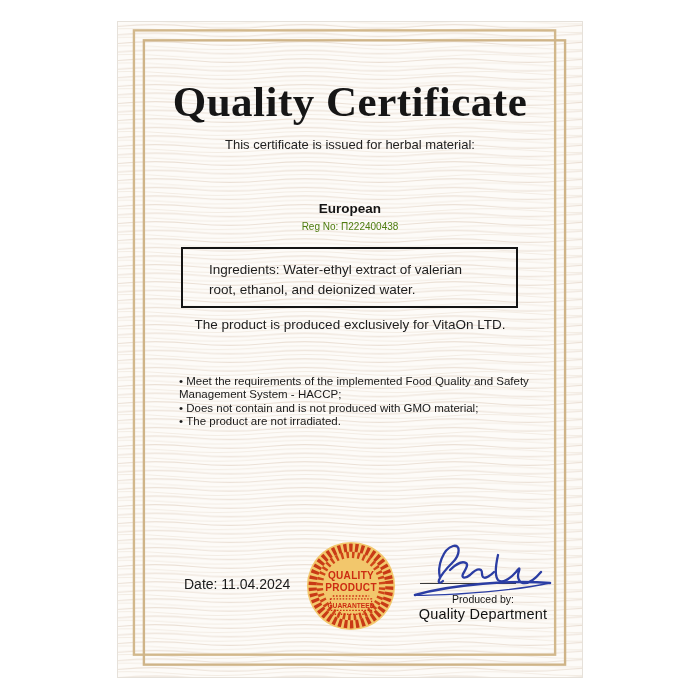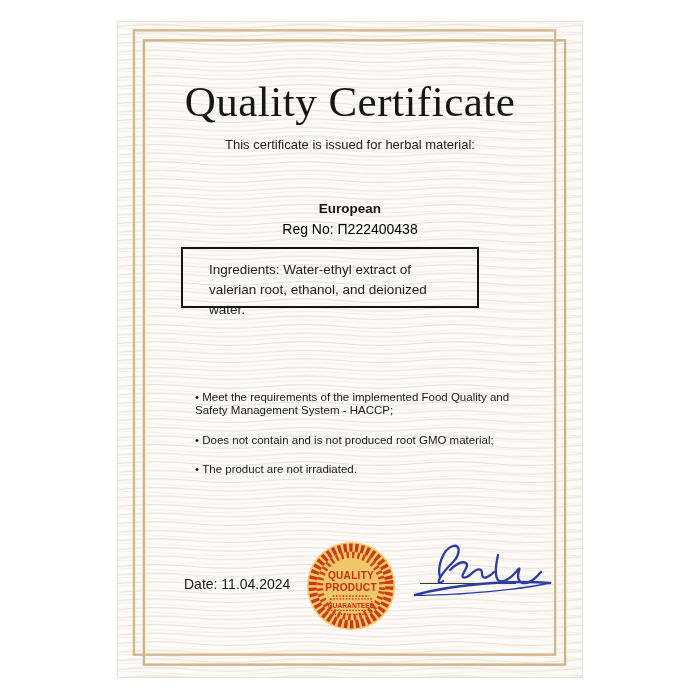--- a/index.html
+++ b/index.html
@@ -19,50 +19,50 @@
     border: 1px solid #e6e1da;
   }
   .layer { position: absolute; inset: 0; width: 100%; height: 100%; }
   .content { position: absolute; inset: 0; }
   .abs { position: absolute; }
   .center { left: 0; width: 100%; text-align: center; }
 
   .title {
     top: 57px;
     font-family: "Liberation Serif", "DejaVu Serif", serif;
-    font-weight: 400;
+    font-weight: 700;
     font-size: 43px;
     line-height: 46px;
     color: #161616;
     letter-spacing: 0.5px;
   }
   .subtitle { top: 115px; font-size: 13px; color: #222222; }
   .product  { top: 179px; font-size: 13.5px; font-weight: bold; color: #161616; }
-  .regno    { top: 199px; font-size: 14px; color: #000000; }
+  .regno    { top: 199px; font-size: 10px; color: #4d7c0f; }
 
   .ingredients-box {
     left: 63px; top: 225px;
-    width: 298px; height: 61px;
+    width: 337px; height: 61px;
     border: 2px solid #141414;
     padding: 11px 32px 0 26px;
     font-size: 13.5px;
     line-height: 20px;
     color: #1d1d1d;
     background: transparent;
   }
   .exclusive { top: 295px; font-size: 13.5px; color: #1d1d1d; }
 
   .reqs {
     left: 61px; top: 353px;
     width: 352px;
     font-size: 11.5px;
     line-height: 13.4px;
     color: #191919;
   }
-  .req { margin: 16px; }
+  .req { margin: 0; }
   .req::before { content: "\2022\00a0"; }
 
   .date { left: 66px; top: 554px; font-size: 14px; font-weight: 500; color: #1a1a1a; }
 
   .sig-block { left: 282px; top: 571px; width: 166px; text-align: center; }
   .produced-by { font-size: 10.5px; color: #161616; }
   .department  { margin-top: 1px; font-size: 14.5px; font-weight: 500; color: #111111; letter-spacing: 0.2px; }
 
   svg { display: block; }
   .badge-svg { left: 187px; top: 518px; }
@@ -105,27 +105,28 @@
     <div class="abs center subtitle">This certificate is issued for herbal material:</div>
 
     <div class="abs center product">European</div>
 
     <div class="abs center regno">Reg No: П222400438</div>
 
     <div class="abs ingredients-box">
       <span>Ingredients: Water-ethyl extract of valerian root, ethanol, and deionized water.</span>
     </div>
 
+    <div class="abs center exclusive">The product is produced exclusively for VitaOn LTD.</div>
 
     <div class="abs reqs">
 
         <div class="req">Meet the requirements of the implemented Food Quality and Safety Management System - HACCP;</div>
 
 
-        <div class="req">Does not contain and is not produced root GMO material;</div>
+        <div class="req">Does not contain and is not produced with GMO material;</div>
 
         <div class="req">The product are not irradiated.</div>
       </div>
 
     <div class="abs date">Date: 11.04.2024</div>
 
     <svg class="abs badge-svg" width="92" height="92" viewBox="0 0 96 96" aria-hidden="true">
       <circle cx="48" cy="48" r="46" fill="#f2c76c"></circle>
       <circle cx="48" cy="48" r="40" fill="none" stroke="#c93a16" stroke-width="8.5" stroke-dasharray="3.4 2.6" transform="rotate(-8 48 48)"></circle>
       <circle cx="48" cy="48" r="32.5" fill="none" stroke="#cf4518" stroke-width="6.5" stroke-dasharray="2.6 3.1" transform="rotate(10 48 48)"></circle>
@@ -142,15 +143,19 @@
       <line x1="10" y1="47.5" x2="106" y2="47.5" stroke="#3a3a3a" stroke-width="1.2"></line>
       <g fill="none" stroke="#2b3da3" stroke-width="2.3" stroke-linecap="round">
         <path d="M30 42 C 27 30 33 13 43 10 C 51 8 50 19 43 26 C 37 32 31 39 29 44 C 28 47 30 48 33 45"></path>
         <path d="M40 34 C 47 27 53 25 56 27 C 59 29 55 34 53 38 C 51 42 55 43 60 39 C 64 35 68 32 71 34 C 73 36 71 39 73 41 C 75 43 80 40 84 36"></path>
         <path d="M88 19 C 86 28 84 39 88 44 C 92 48 100 43 106 36 C 109 32 110 31 109 35 C 107 40 108 46 113 47 C 119 48 126 42 131 36"></path>
       </g>
       <path d="M5 59 C 44 48 102 44 140 47" fill="none" stroke="#2b3da3" stroke-width="2.6" stroke-linecap="round"></path>
       <path d="M140 47 C 118 52 78 56 48 58 C 30 59 14 60 5 59" fill="none" stroke="#2b3da3" stroke-width="1.3" stroke-linecap="round"></path>
     </svg>
 
+    <div class="abs sig-block">
+      <div class="produced-by">Produced by:</div>
+      <div class="department">Quality Department</div>
+    </div>
 
   </div>
 </div>
 
 </body></html>

